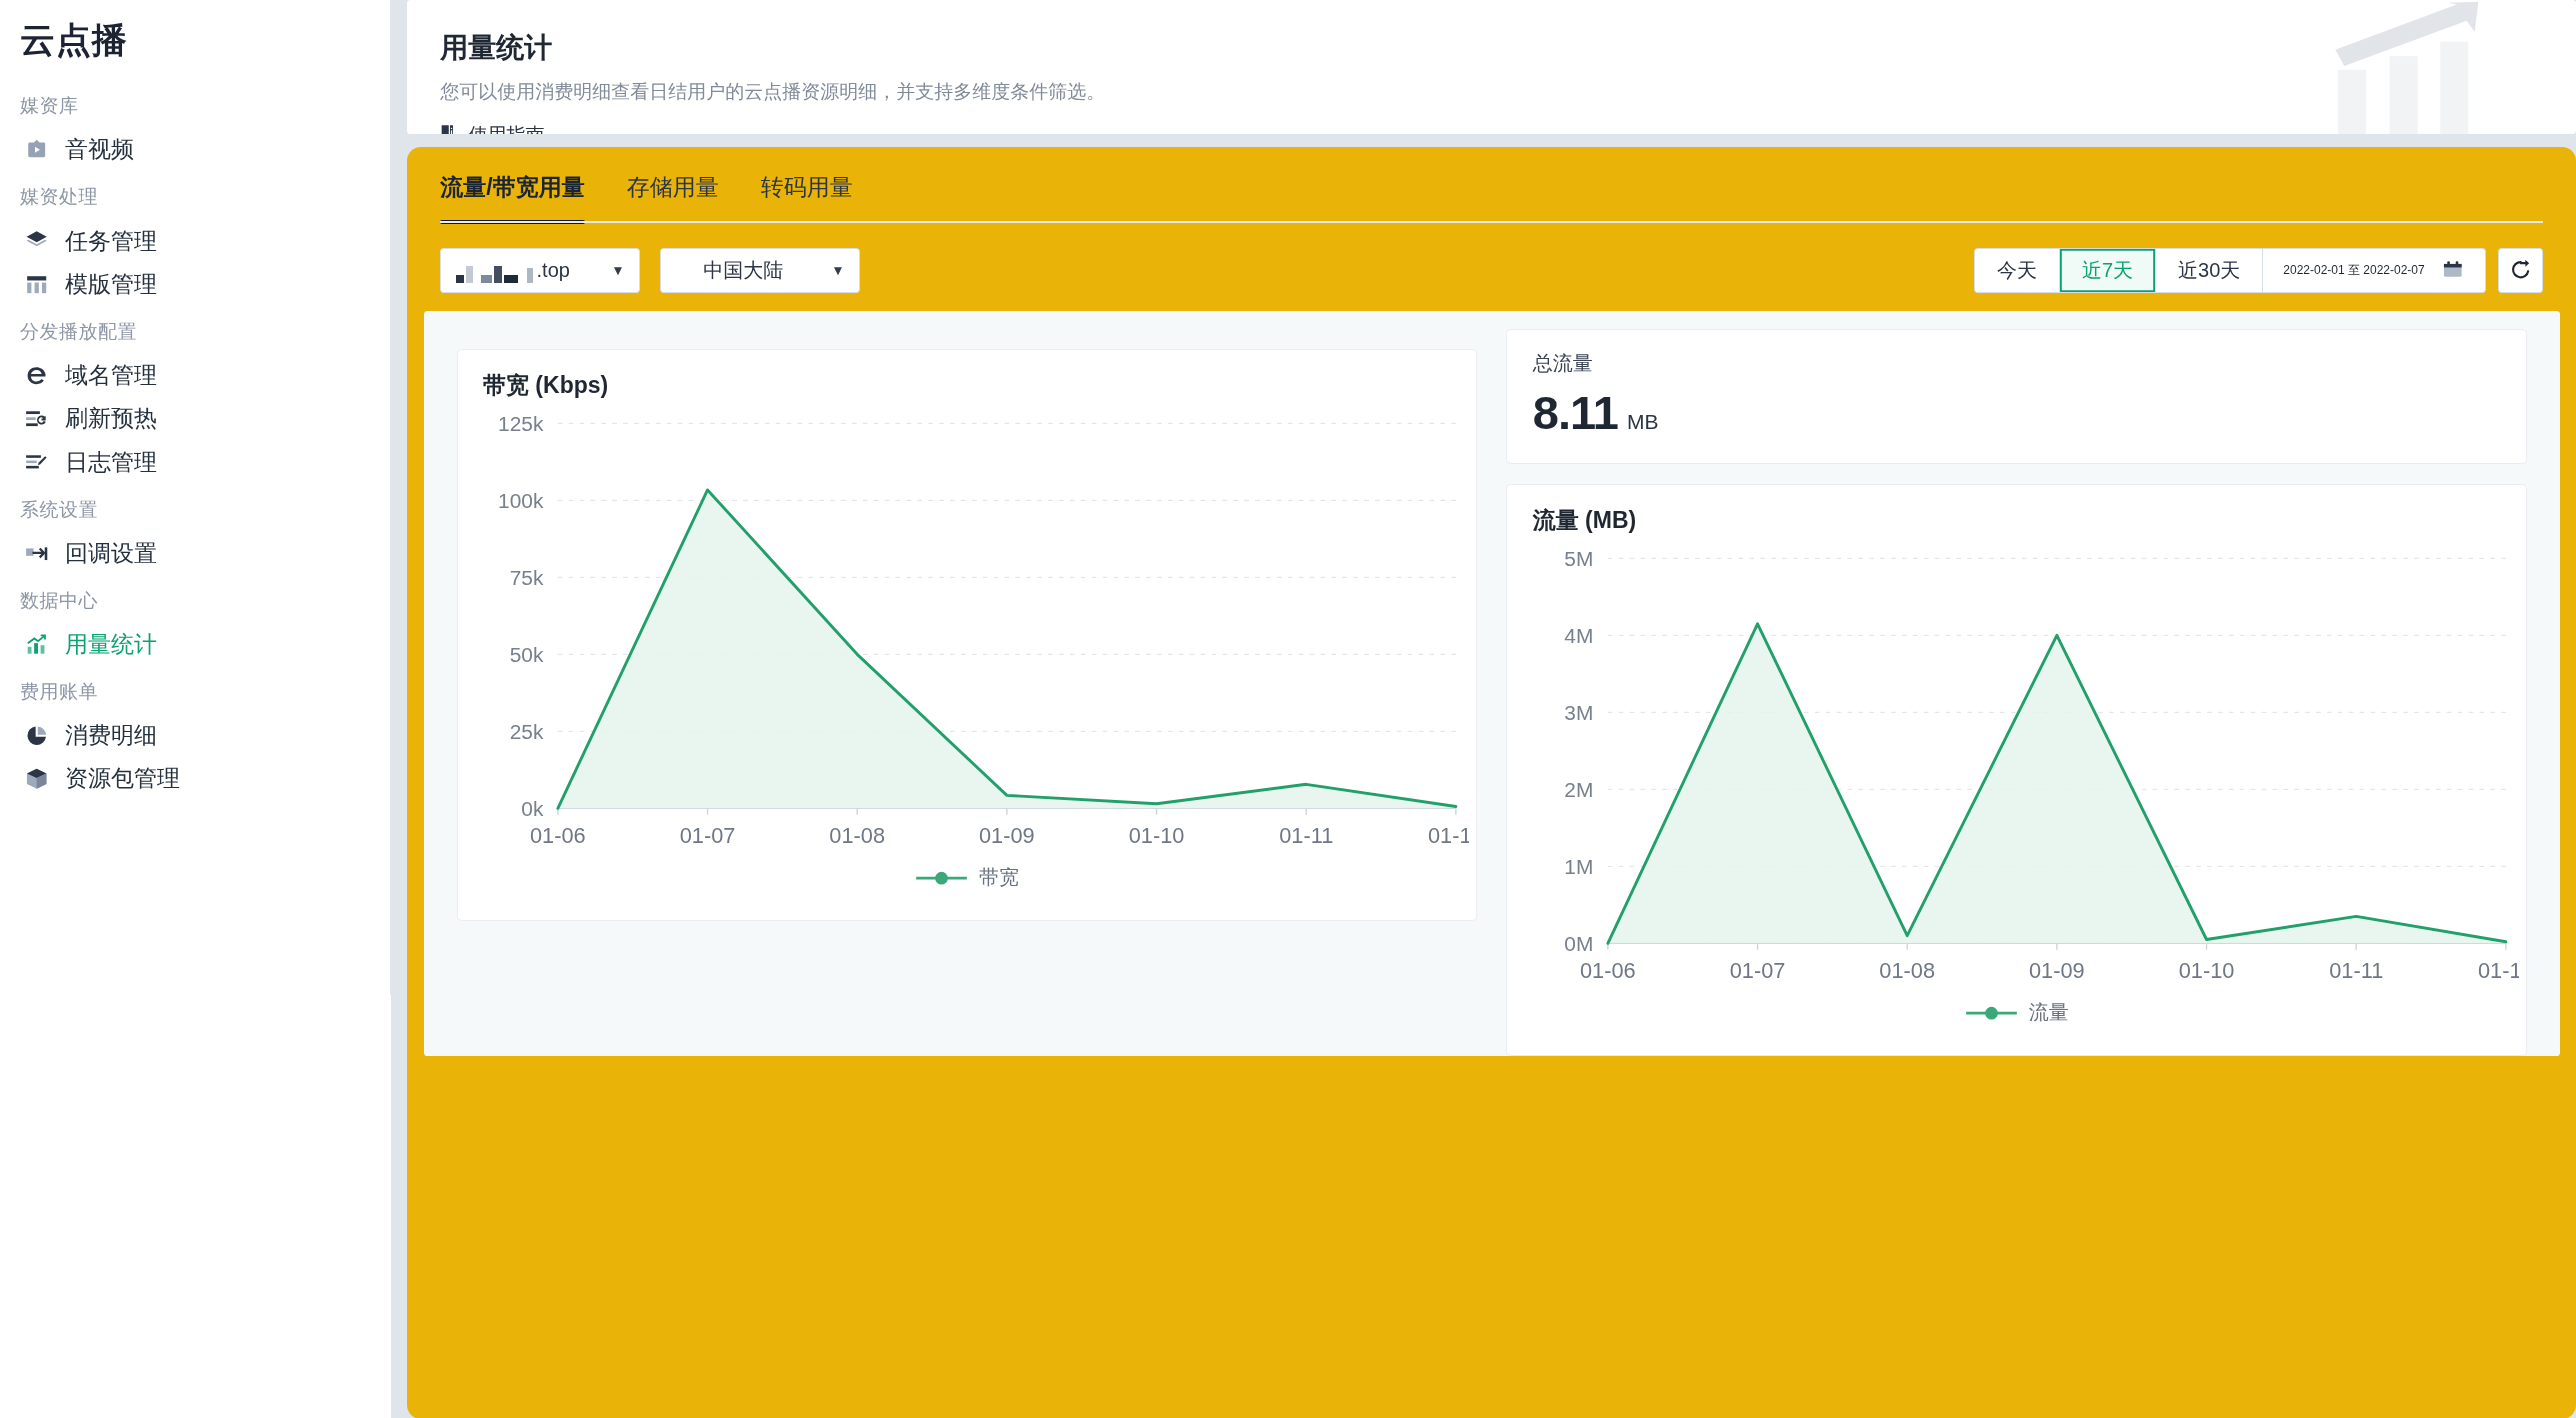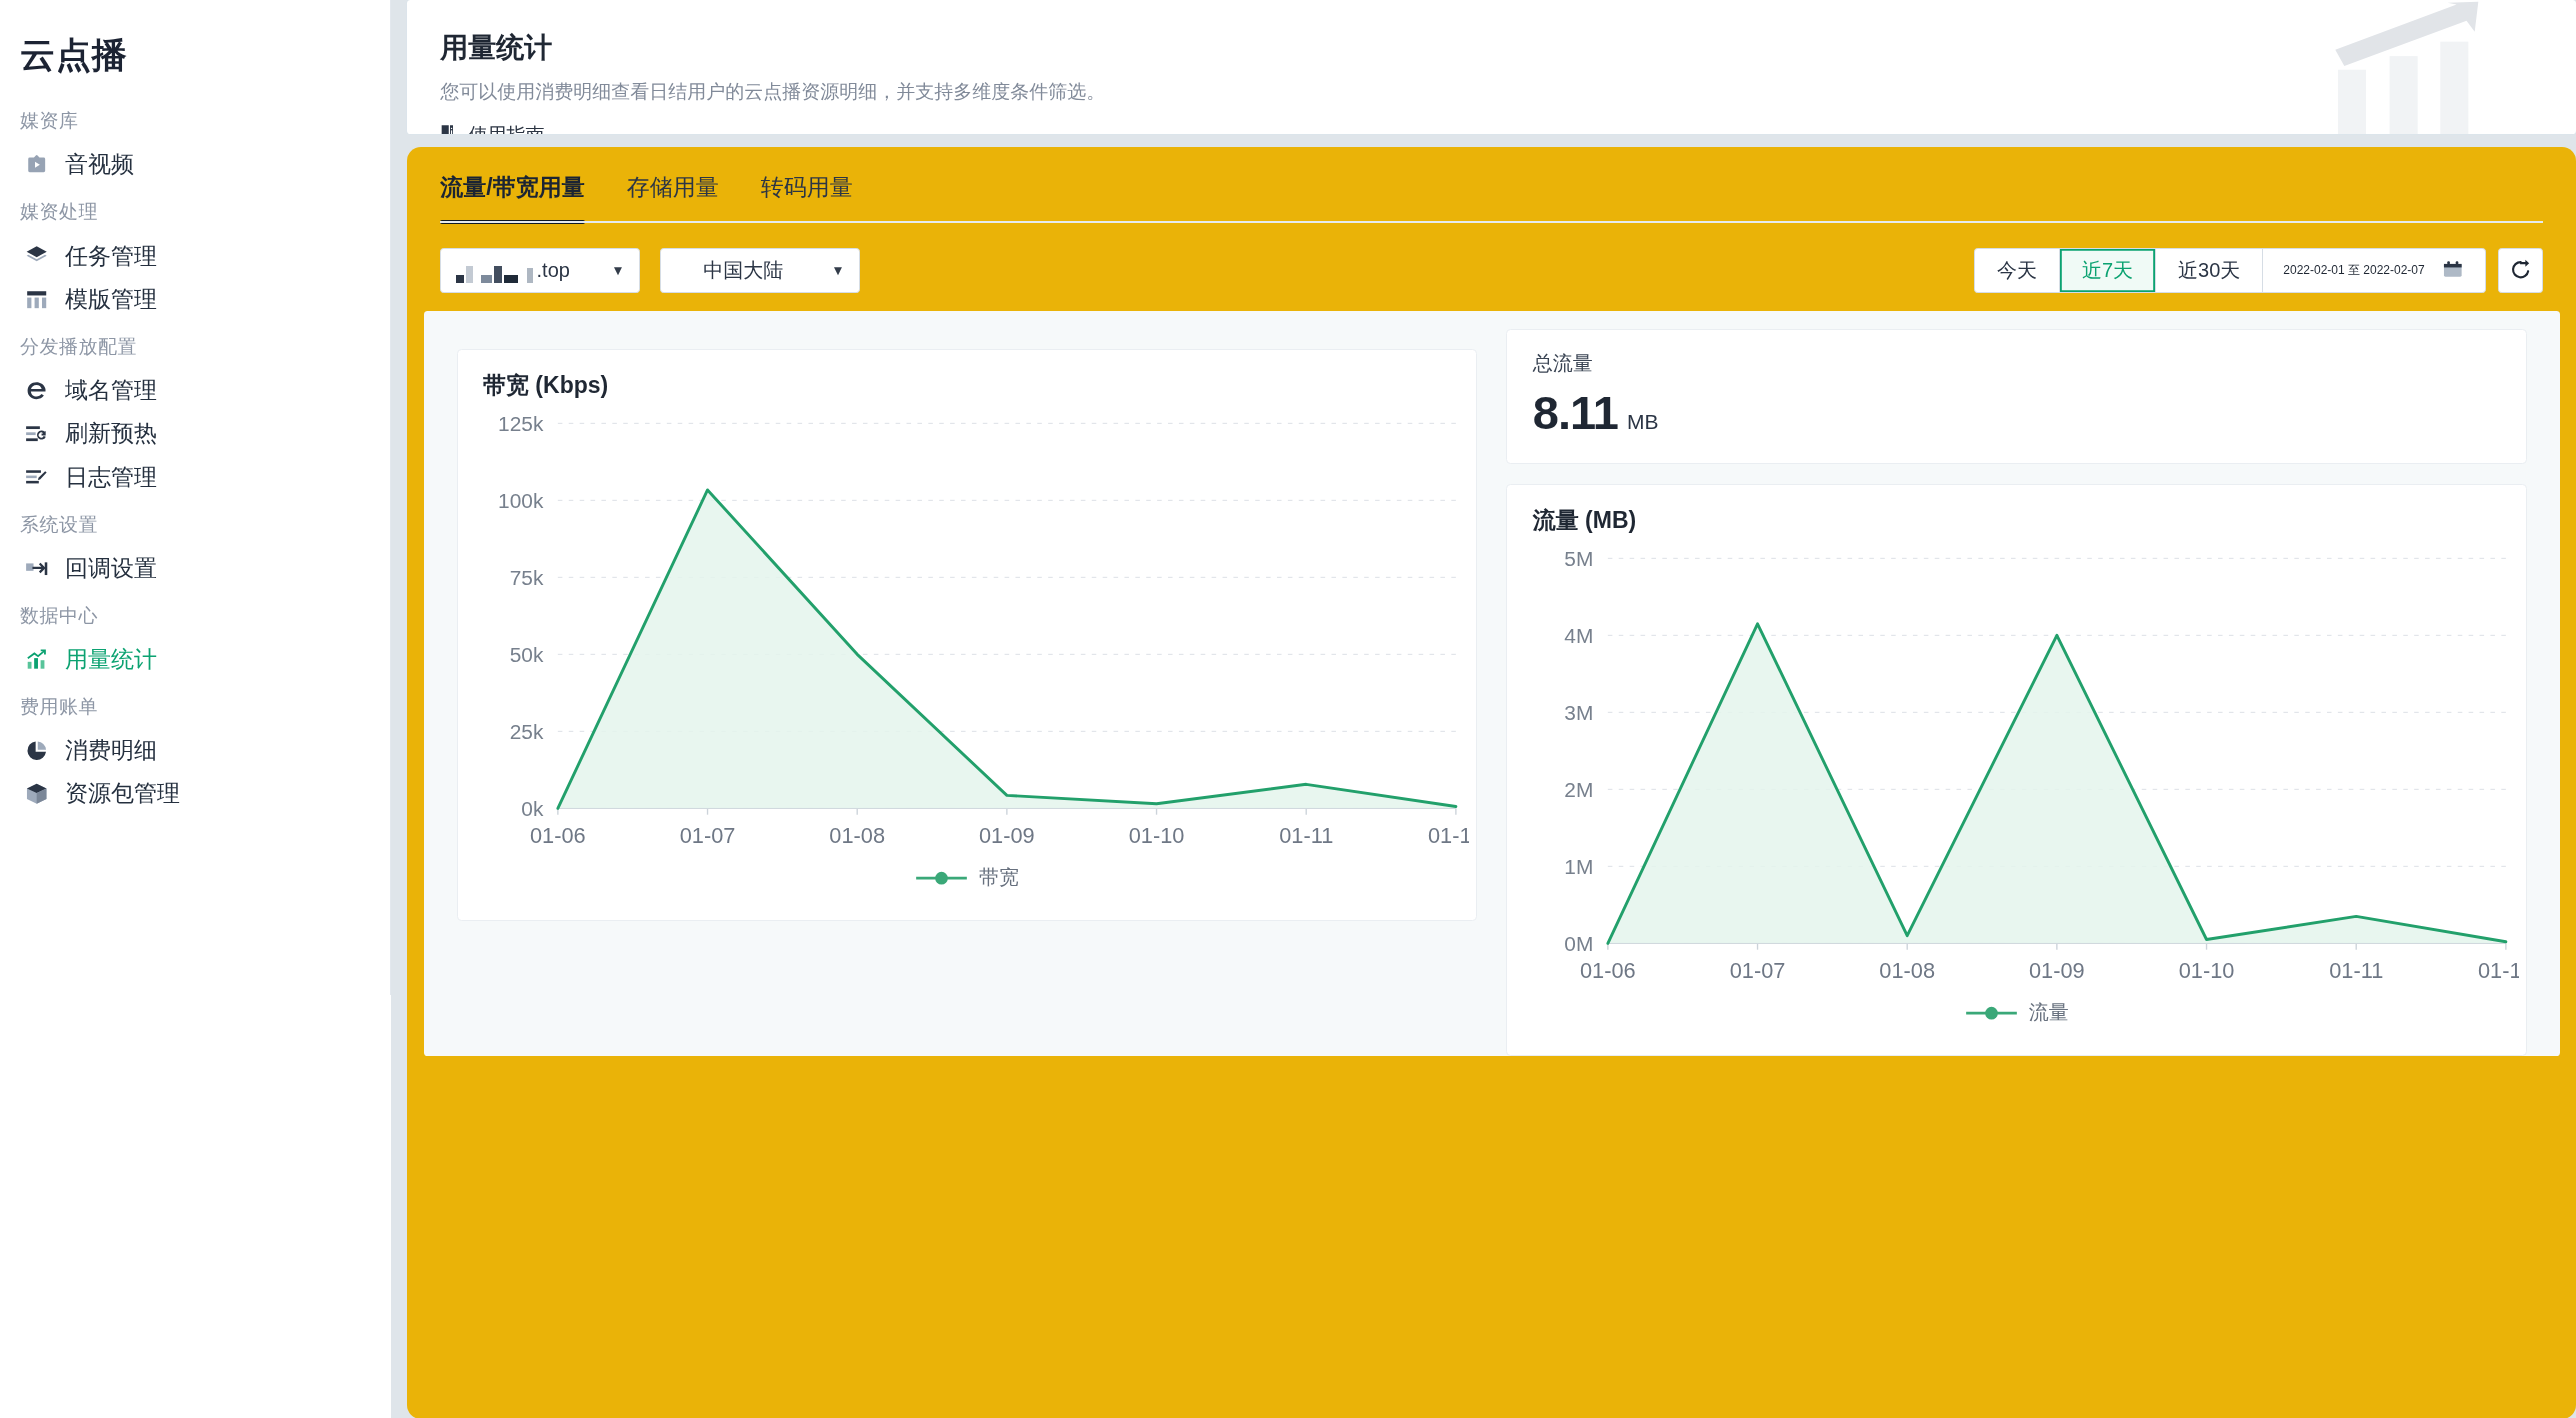--- a/index.html
+++ b/index.html
@@ -9,21 +9,21 @@
     background: #ffffff;
     overflow: hidden;
   }
   .app { display: flex; width: 2576px; height: 1419px; }
 
   
   .sidebar {
     width: 391px; height: 995px; flex: 0 0 391px;
     background: #ffffff;
     border-right: 0.9px solid #e3e8ee;
-    padding: 16px 0 0 0;
+    padding: 1px 0 0 0;
     position: relative;
   }
   .brand {
     font-size: 35px; font-weight: bold; color: #1c2333;
     padding: 16.3px 0 0 20px; letter-spacing: 0.9px;
   }
   .nav { margin-top: 16.3px; }
   .nav-group-title {
     font-size: 19px; color: #8d96a5; padding: 12.7px 0 9px 20px; letter-spacing: 0.5px;
   }

